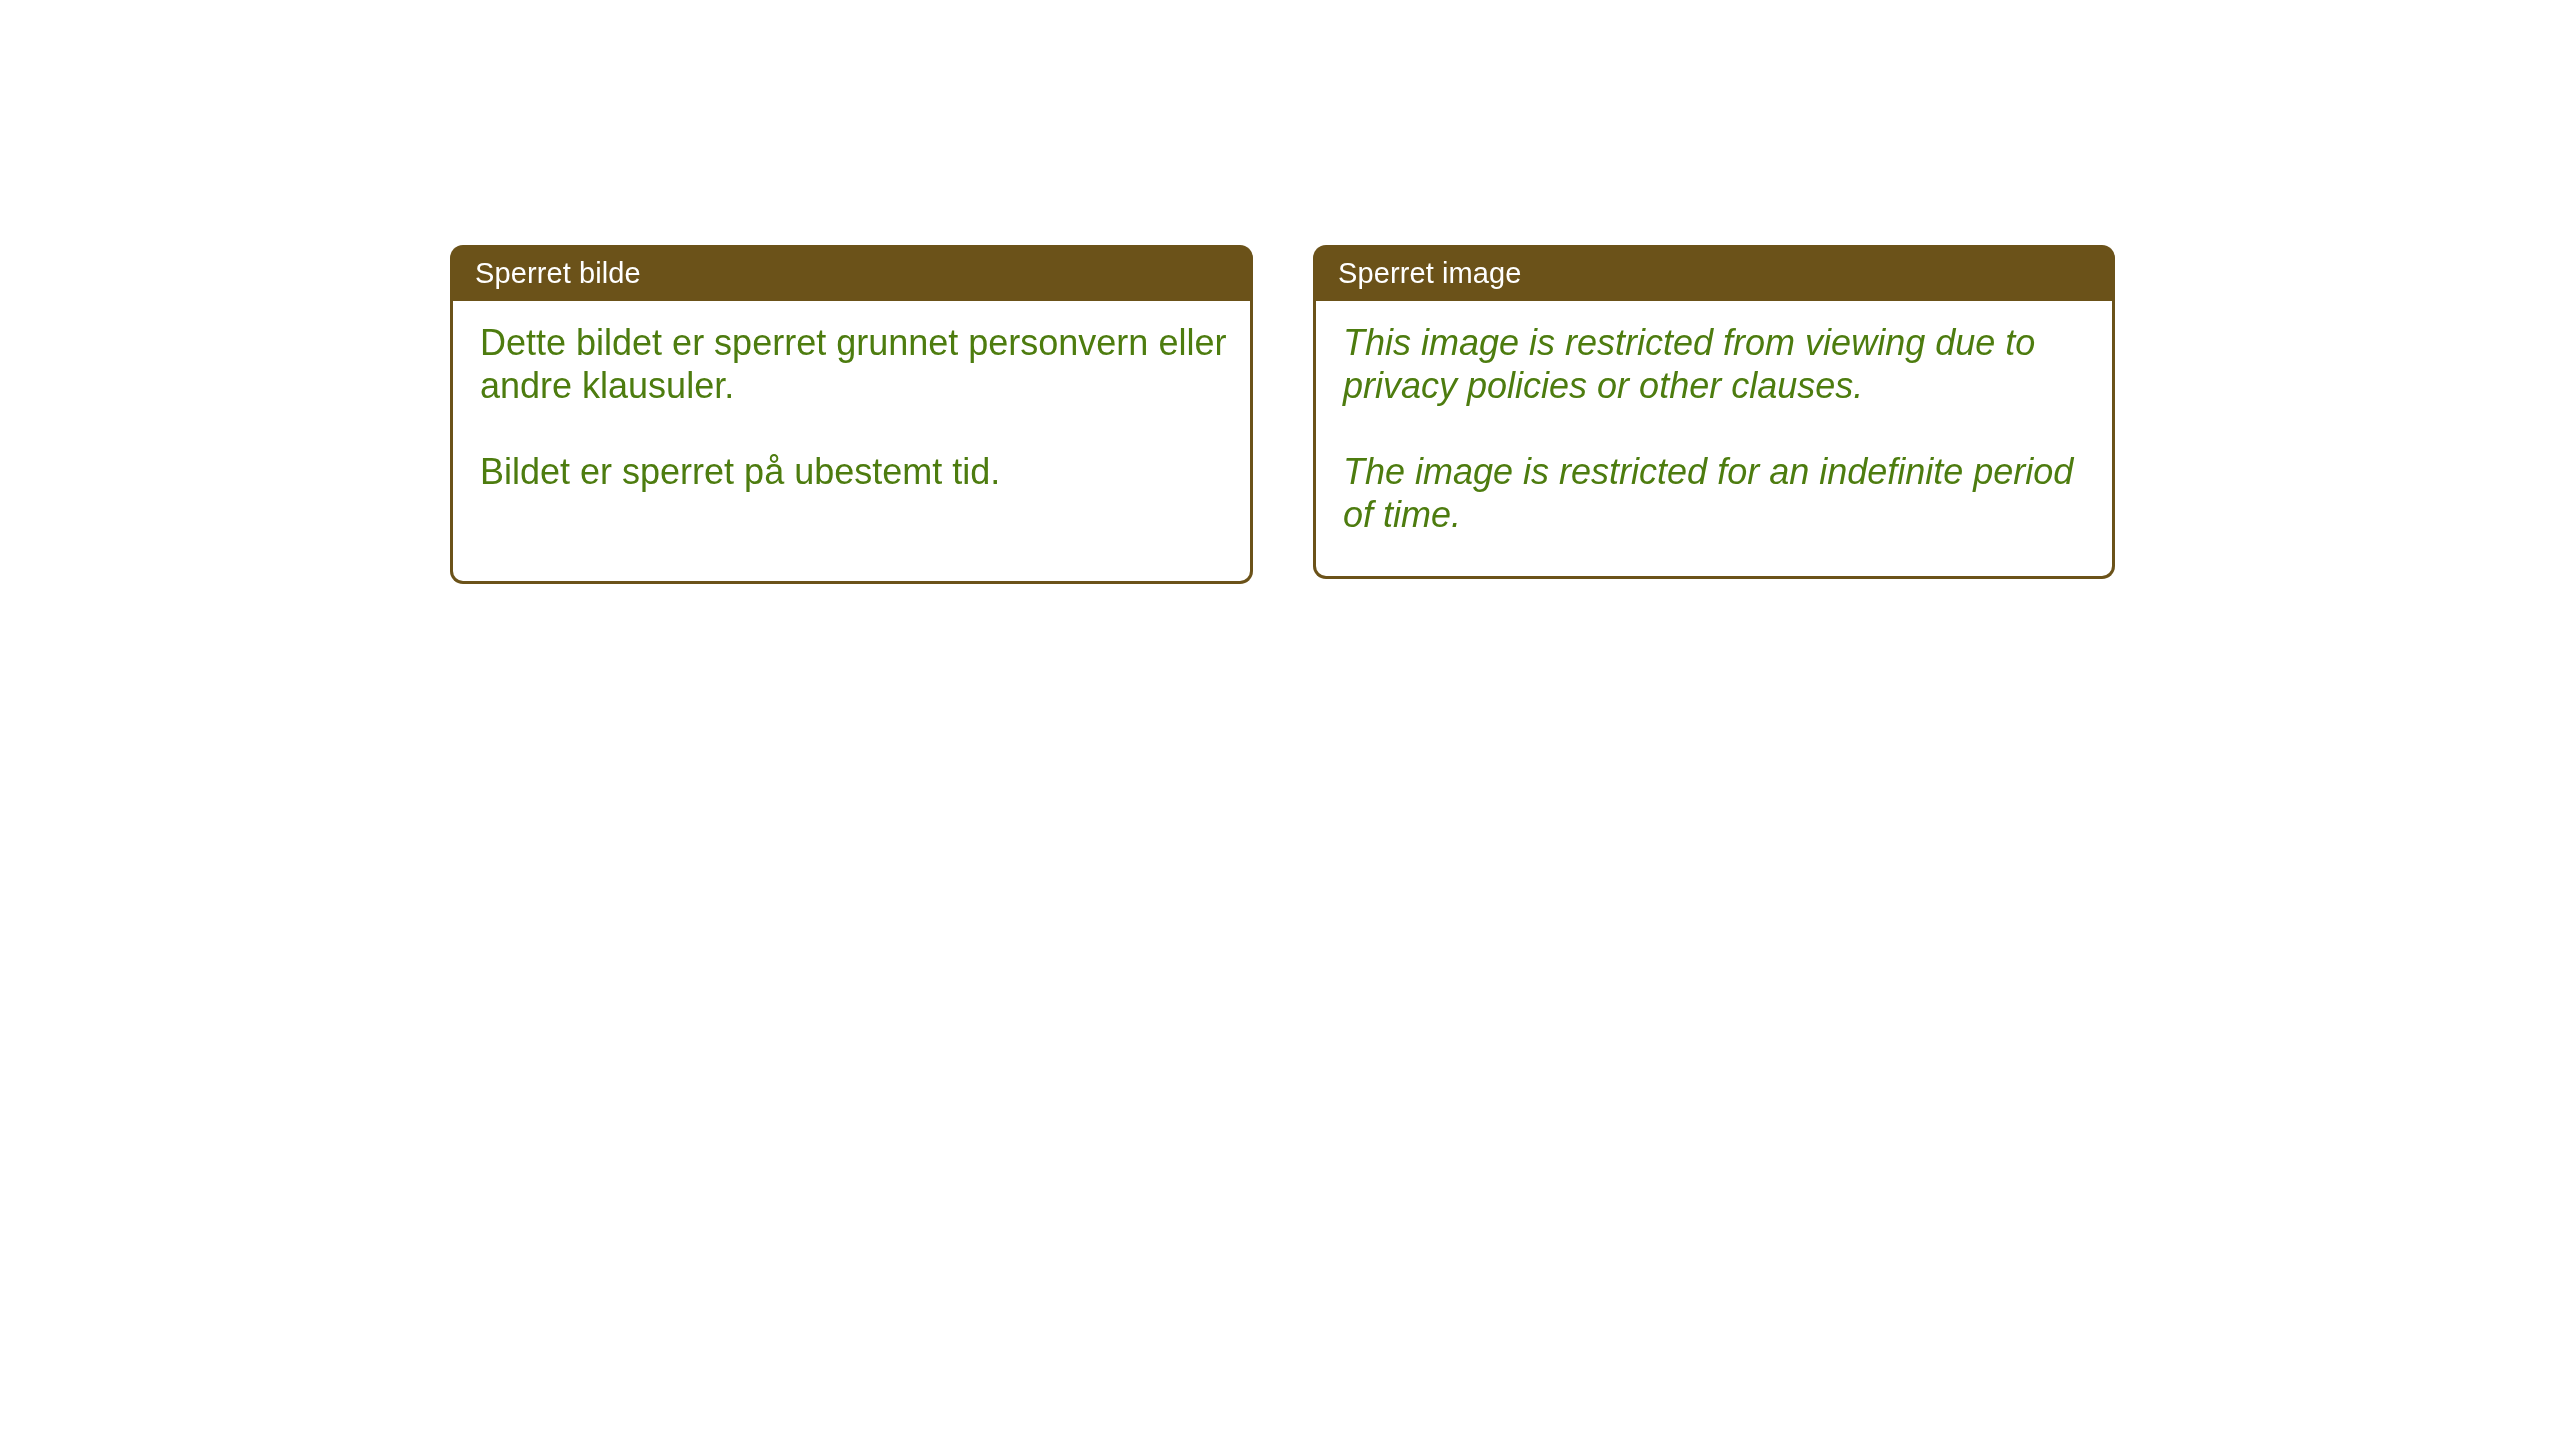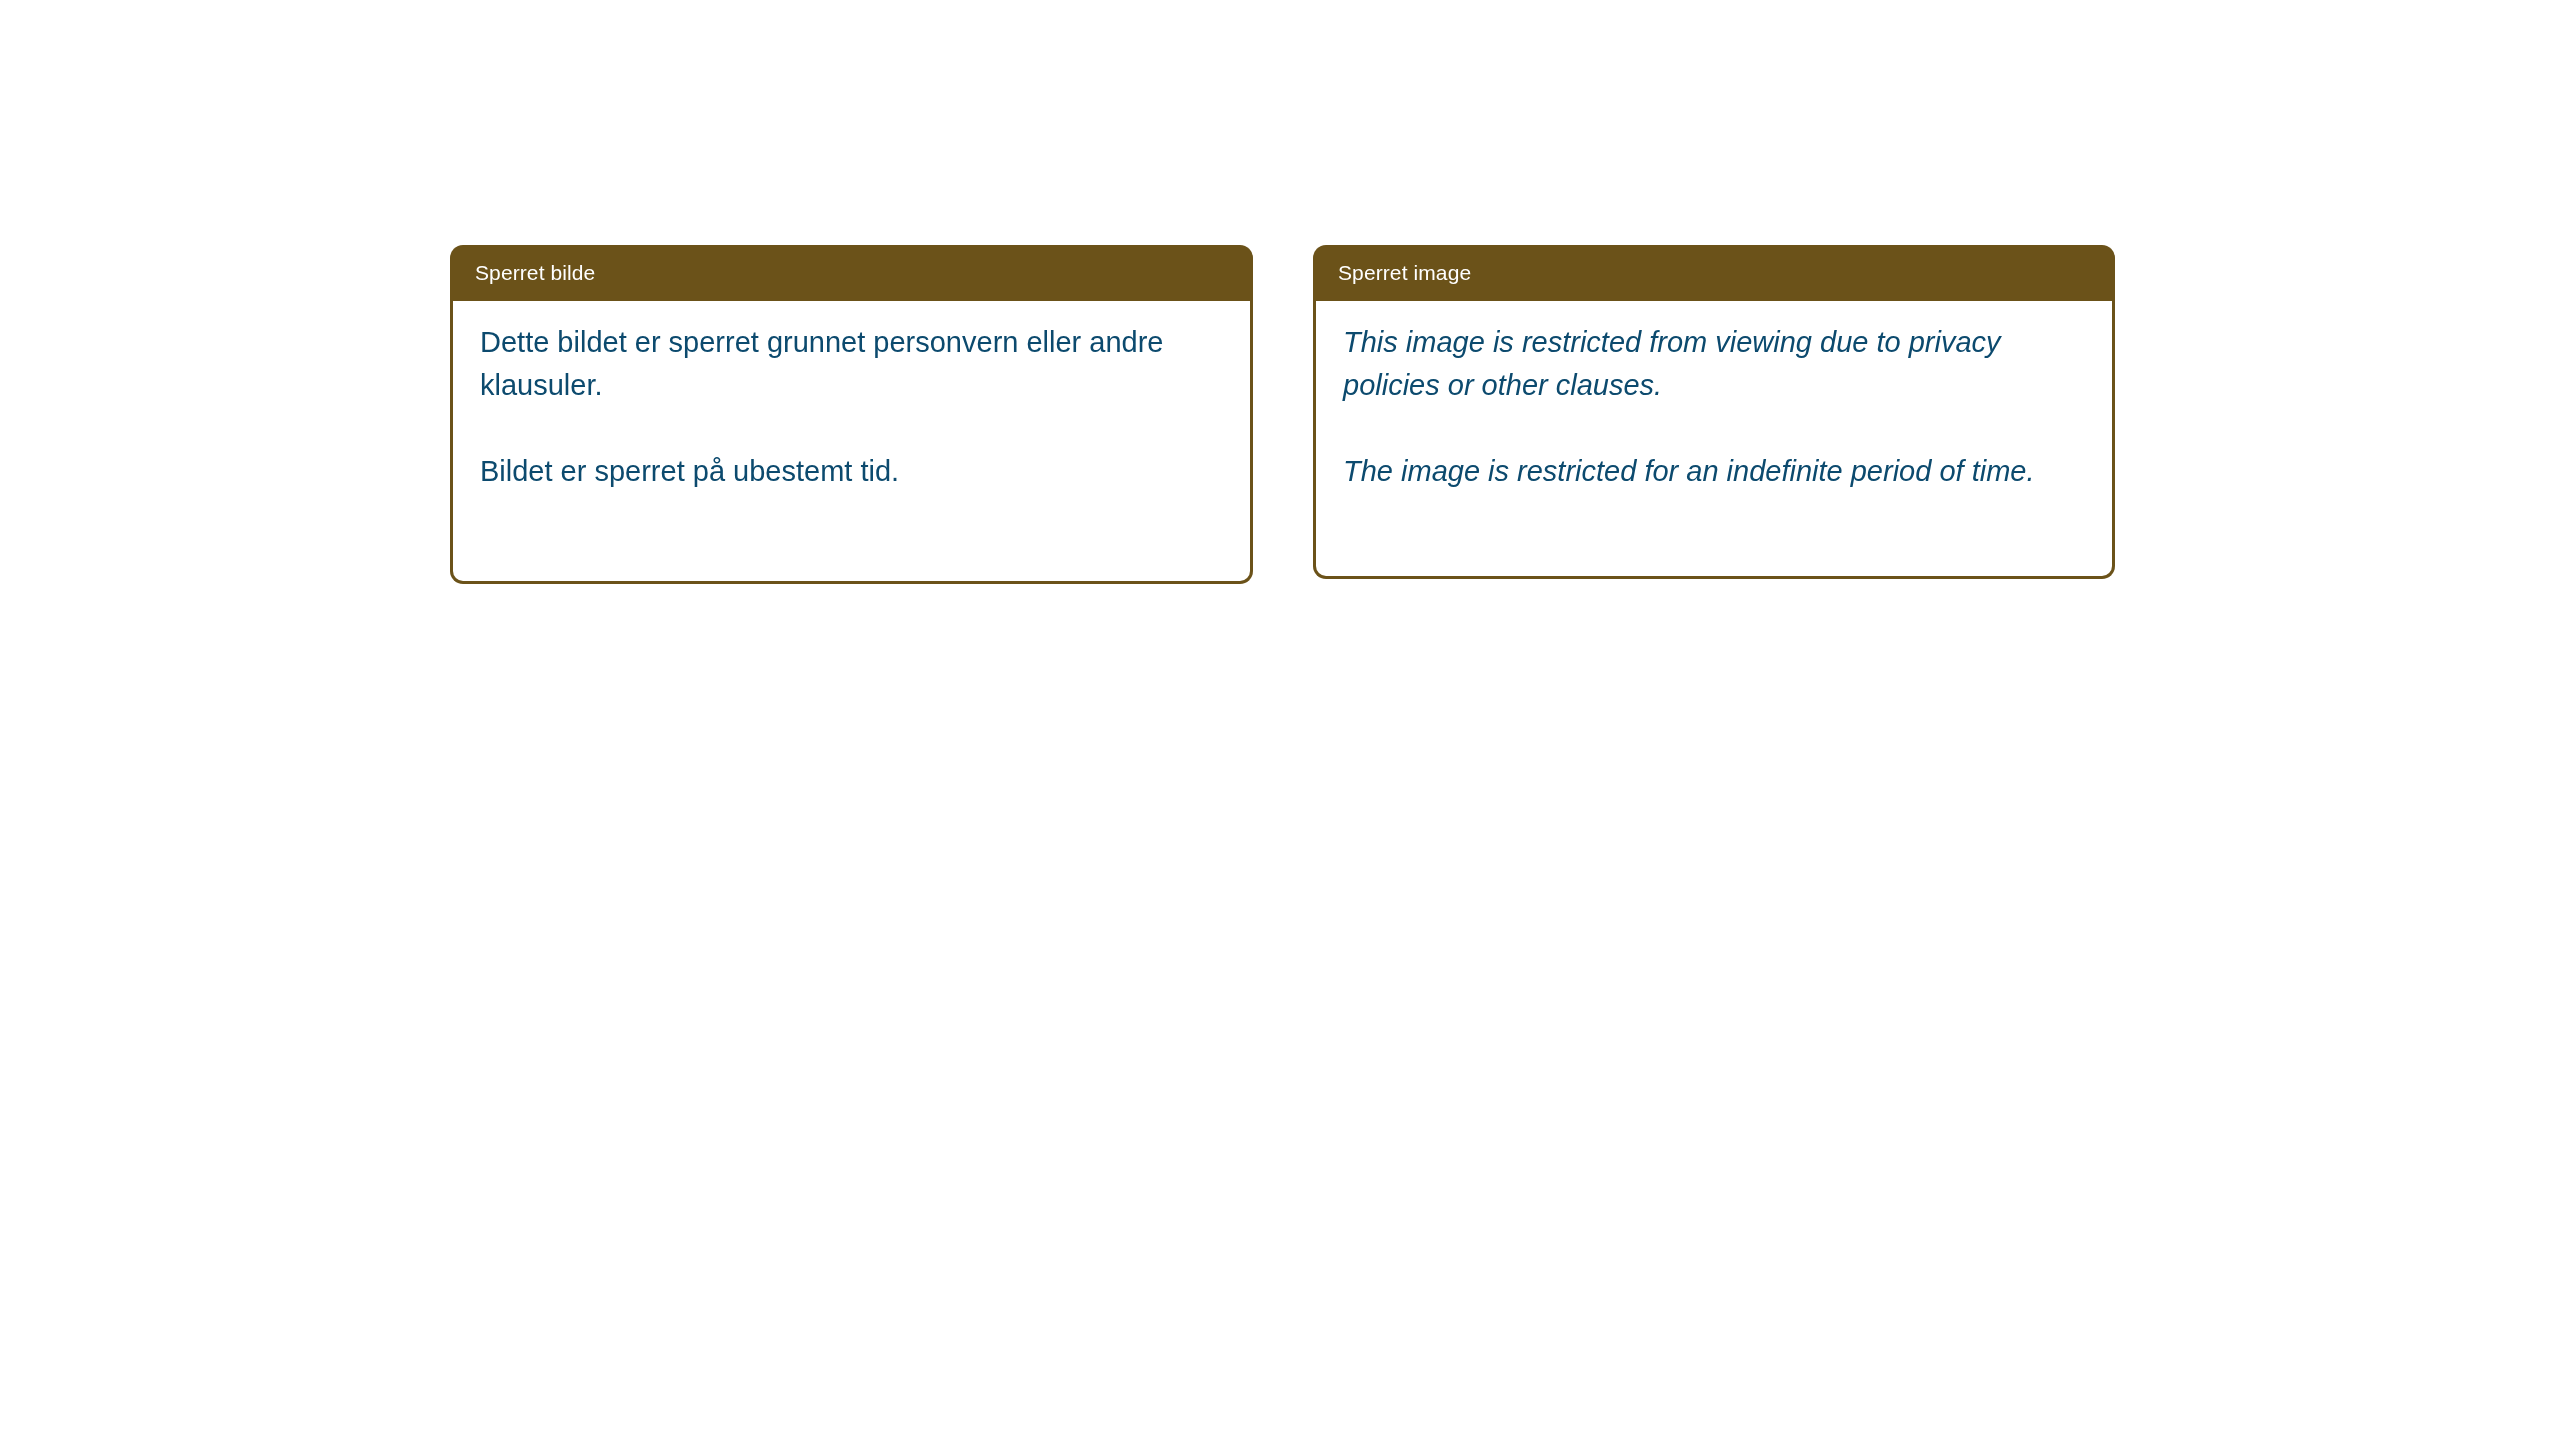--- a/index.html
+++ b/index.html
@@ -40,41 +40,41 @@
     border-top-right-radius: 13px;
     height: 56px;
     padding: 0 0 0 25px;
     display: flex;
     align-items: center;
     overflow: hidden;
   }
 
   .card-title {
     color: #ffffff;
-    font-size: 21px;
+    font-size: 29px;
     line-height: 38px;
     font-weight: normal;
     letter-spacing: 0.1px;
     white-space: nowrap;
   }
 
   .card-body {
     box-sizing: border-box;
     background: #ffffff;
     border-left: 3px solid #6b5219;
     border-right: 3px solid #6b5219;
     border-bottom: 3px solid #6b5219;
     border-bottom-left-radius: 13px;
     border-bottom-right-radius: 13px;
     padding: 20px 22px 10px 27px;
   }
 
   .card-paragraph {
-    color: #0c4a6e;
-    font-size: 29px;
+    color: #4d7c0f;
+    font-size: 36px;
     line-height: 43px;
     margin: 0;
     padding: 0;
   }
 
   .paragraph-spacer {
     height: 43px;
   }
 
   

